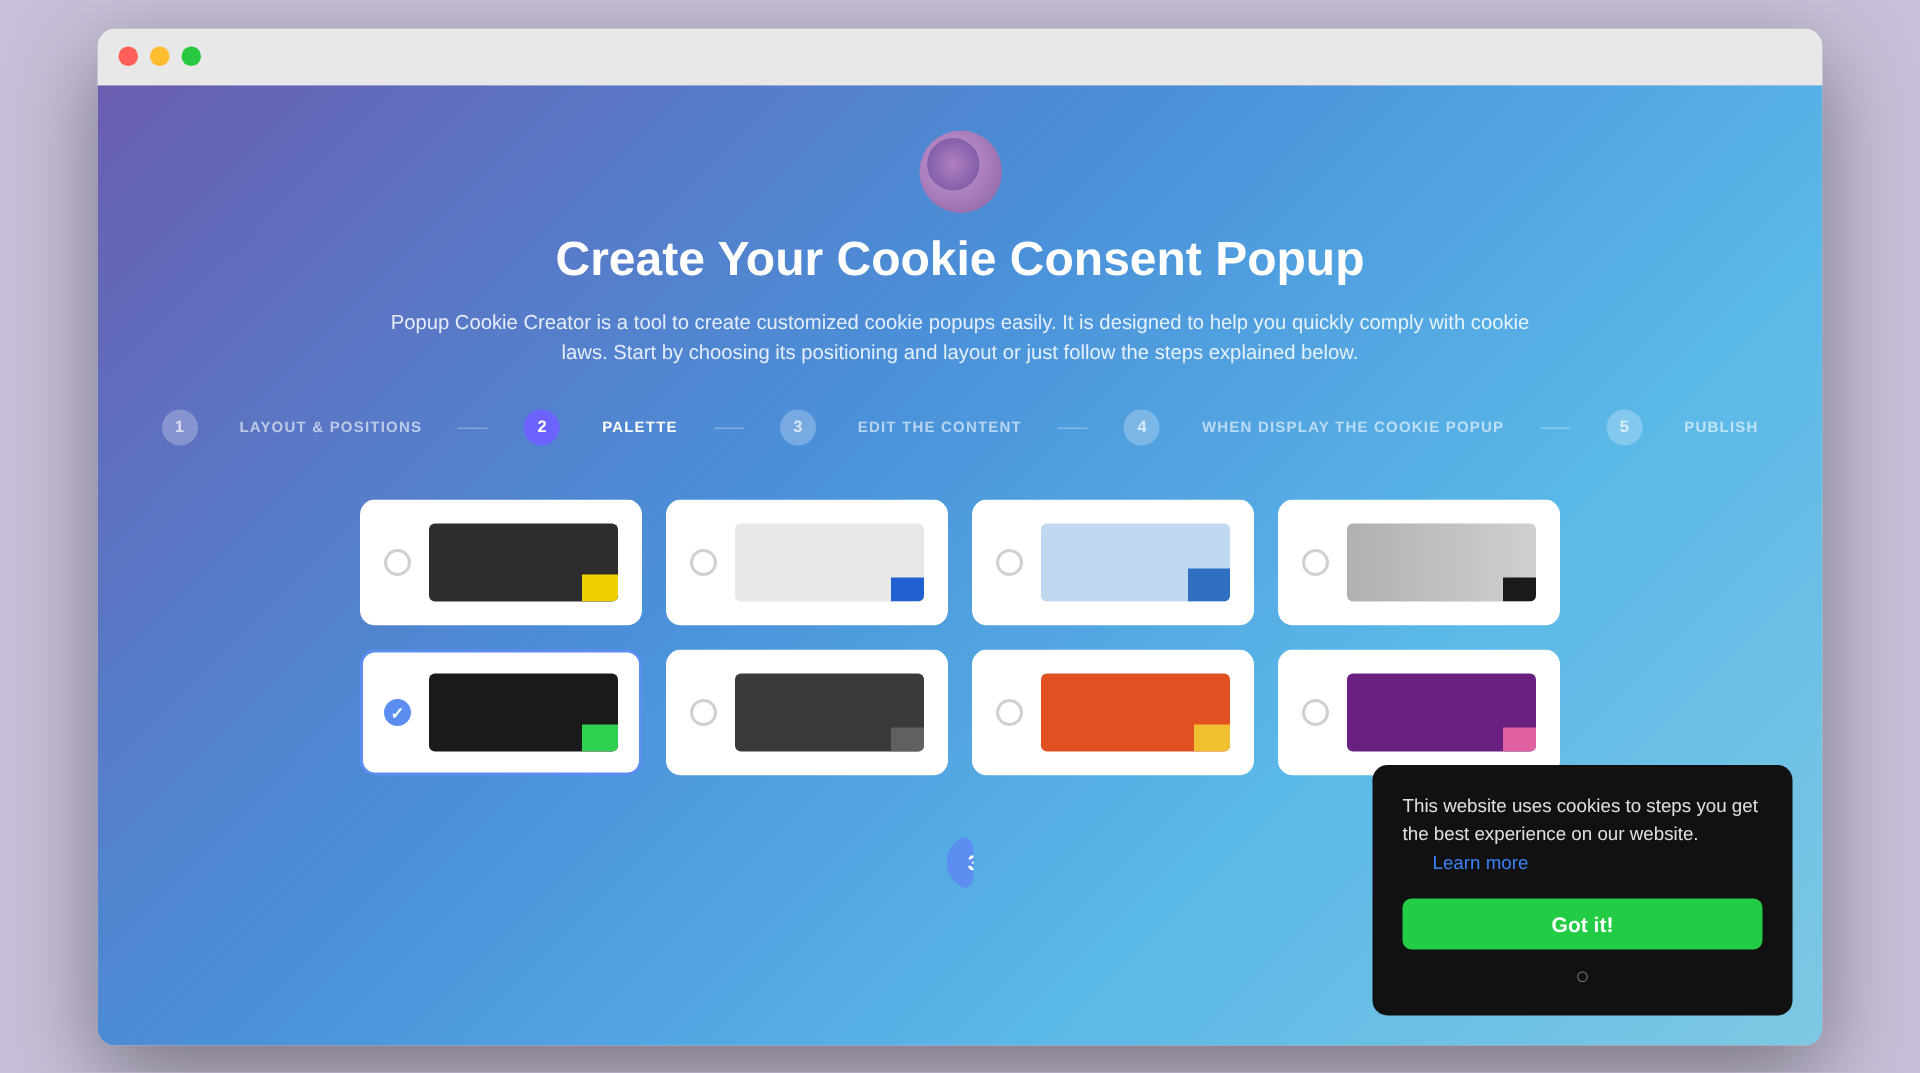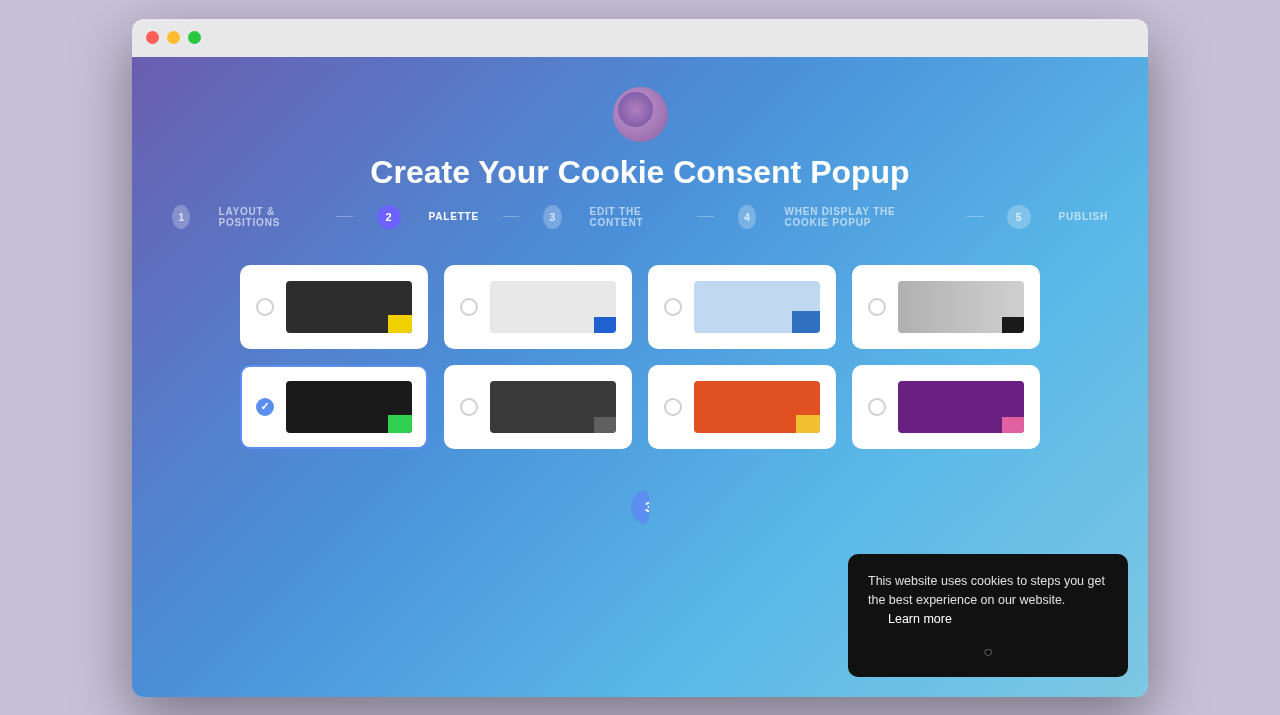--- a/index.html
+++ b/index.html
@@ -5,21 +5,21 @@
     * { box-sizing: border-box; margin: 0; padding: 0; }
     body {
       background: #c8c0d8;
       display: flex;
       align-items: center;
       justify-content: center;
       min-height: 100vh;
       font-family: -apple-system, BlinkMacSystemFont, 'Segoe UI', sans-serif;
     }
     .browser-window {
-      width: 1016px;
+      width: 1150px;
       border-radius: 12px;
       overflow: hidden;
       box-shadow: 0 20px 60px rgba(0,0,0,0.4);
     }
     .browser-titlebar {
       background: #e8e8e8;
       height: 38px;
       display: flex;
       align-items: center;
       padding: 0 14px;
@@ -291,21 +291,21 @@
       width: 280px;
       z-index: 100;
     }
     .cookie-text {
       font-size: 12.5px;
       line-height: 1.5;
       color: #e0e0e0;
       margin-bottom: 14px;
     }
     .cookie-text a {
-      color: #ffffff;
+      color: #3b82f6;
       text-decoration: none;
       margin-left: 20px;
     }
     .cookie-got-it {
       background: #22cc44;
       color: white;
       border: none;
       border-radius: 6px;
       padding: 9px 0;
       width: 100%;
@@ -327,20 +327,21 @@
 
 <div class="browser-window">
   <div class="browser-titlebar">
     <div class="dot dot-red"></div>
     <div class="dot dot-yellow"></div>
     <div class="dot dot-green"></div>
   </div>
   <div class="main-content">
     <div class="moon-icon"></div>
     <h1 class="page-title">Create Your Cookie Consent Popup</h1>
+    <p class="page-subtitle">Popup Cookie Creator is a tool to create customized cookie popups easily. It is designed to help you quickly comply with cookie laws. Start by choosing its positioning and layout or just follow the steps explained below.</p>
 
     <nav class="steps-nav">
       <div class="step-item">
         <div class="step-circle inactive">1</div>
         <span class="step-label">LAYOUT &amp; POSITIONS</span>
       </div>
       <div class="step-divider"></div>
       <div class="step-item">
         <div class="step-circle active">2</div>
         <span class="step-label active">PALETTE</span>
@@ -419,16 +420,17 @@
       <div class="continue-btn-wrapper">
         <div class="step-badge">3</div>
       </div>
     </div>
 
     <div class="cookie-popup">
       <p class="cookie-text">
         <span>This website uses cookies to steps you get the best experience on our website.</span>
         <a href="#">Learn more</a>
       </p>
+      <button class="cookie-got-it">Got it!</button>
       <div class="cookie-loader">○</div>
     </div>
   </div>
 </div>
 
 </body></html>

